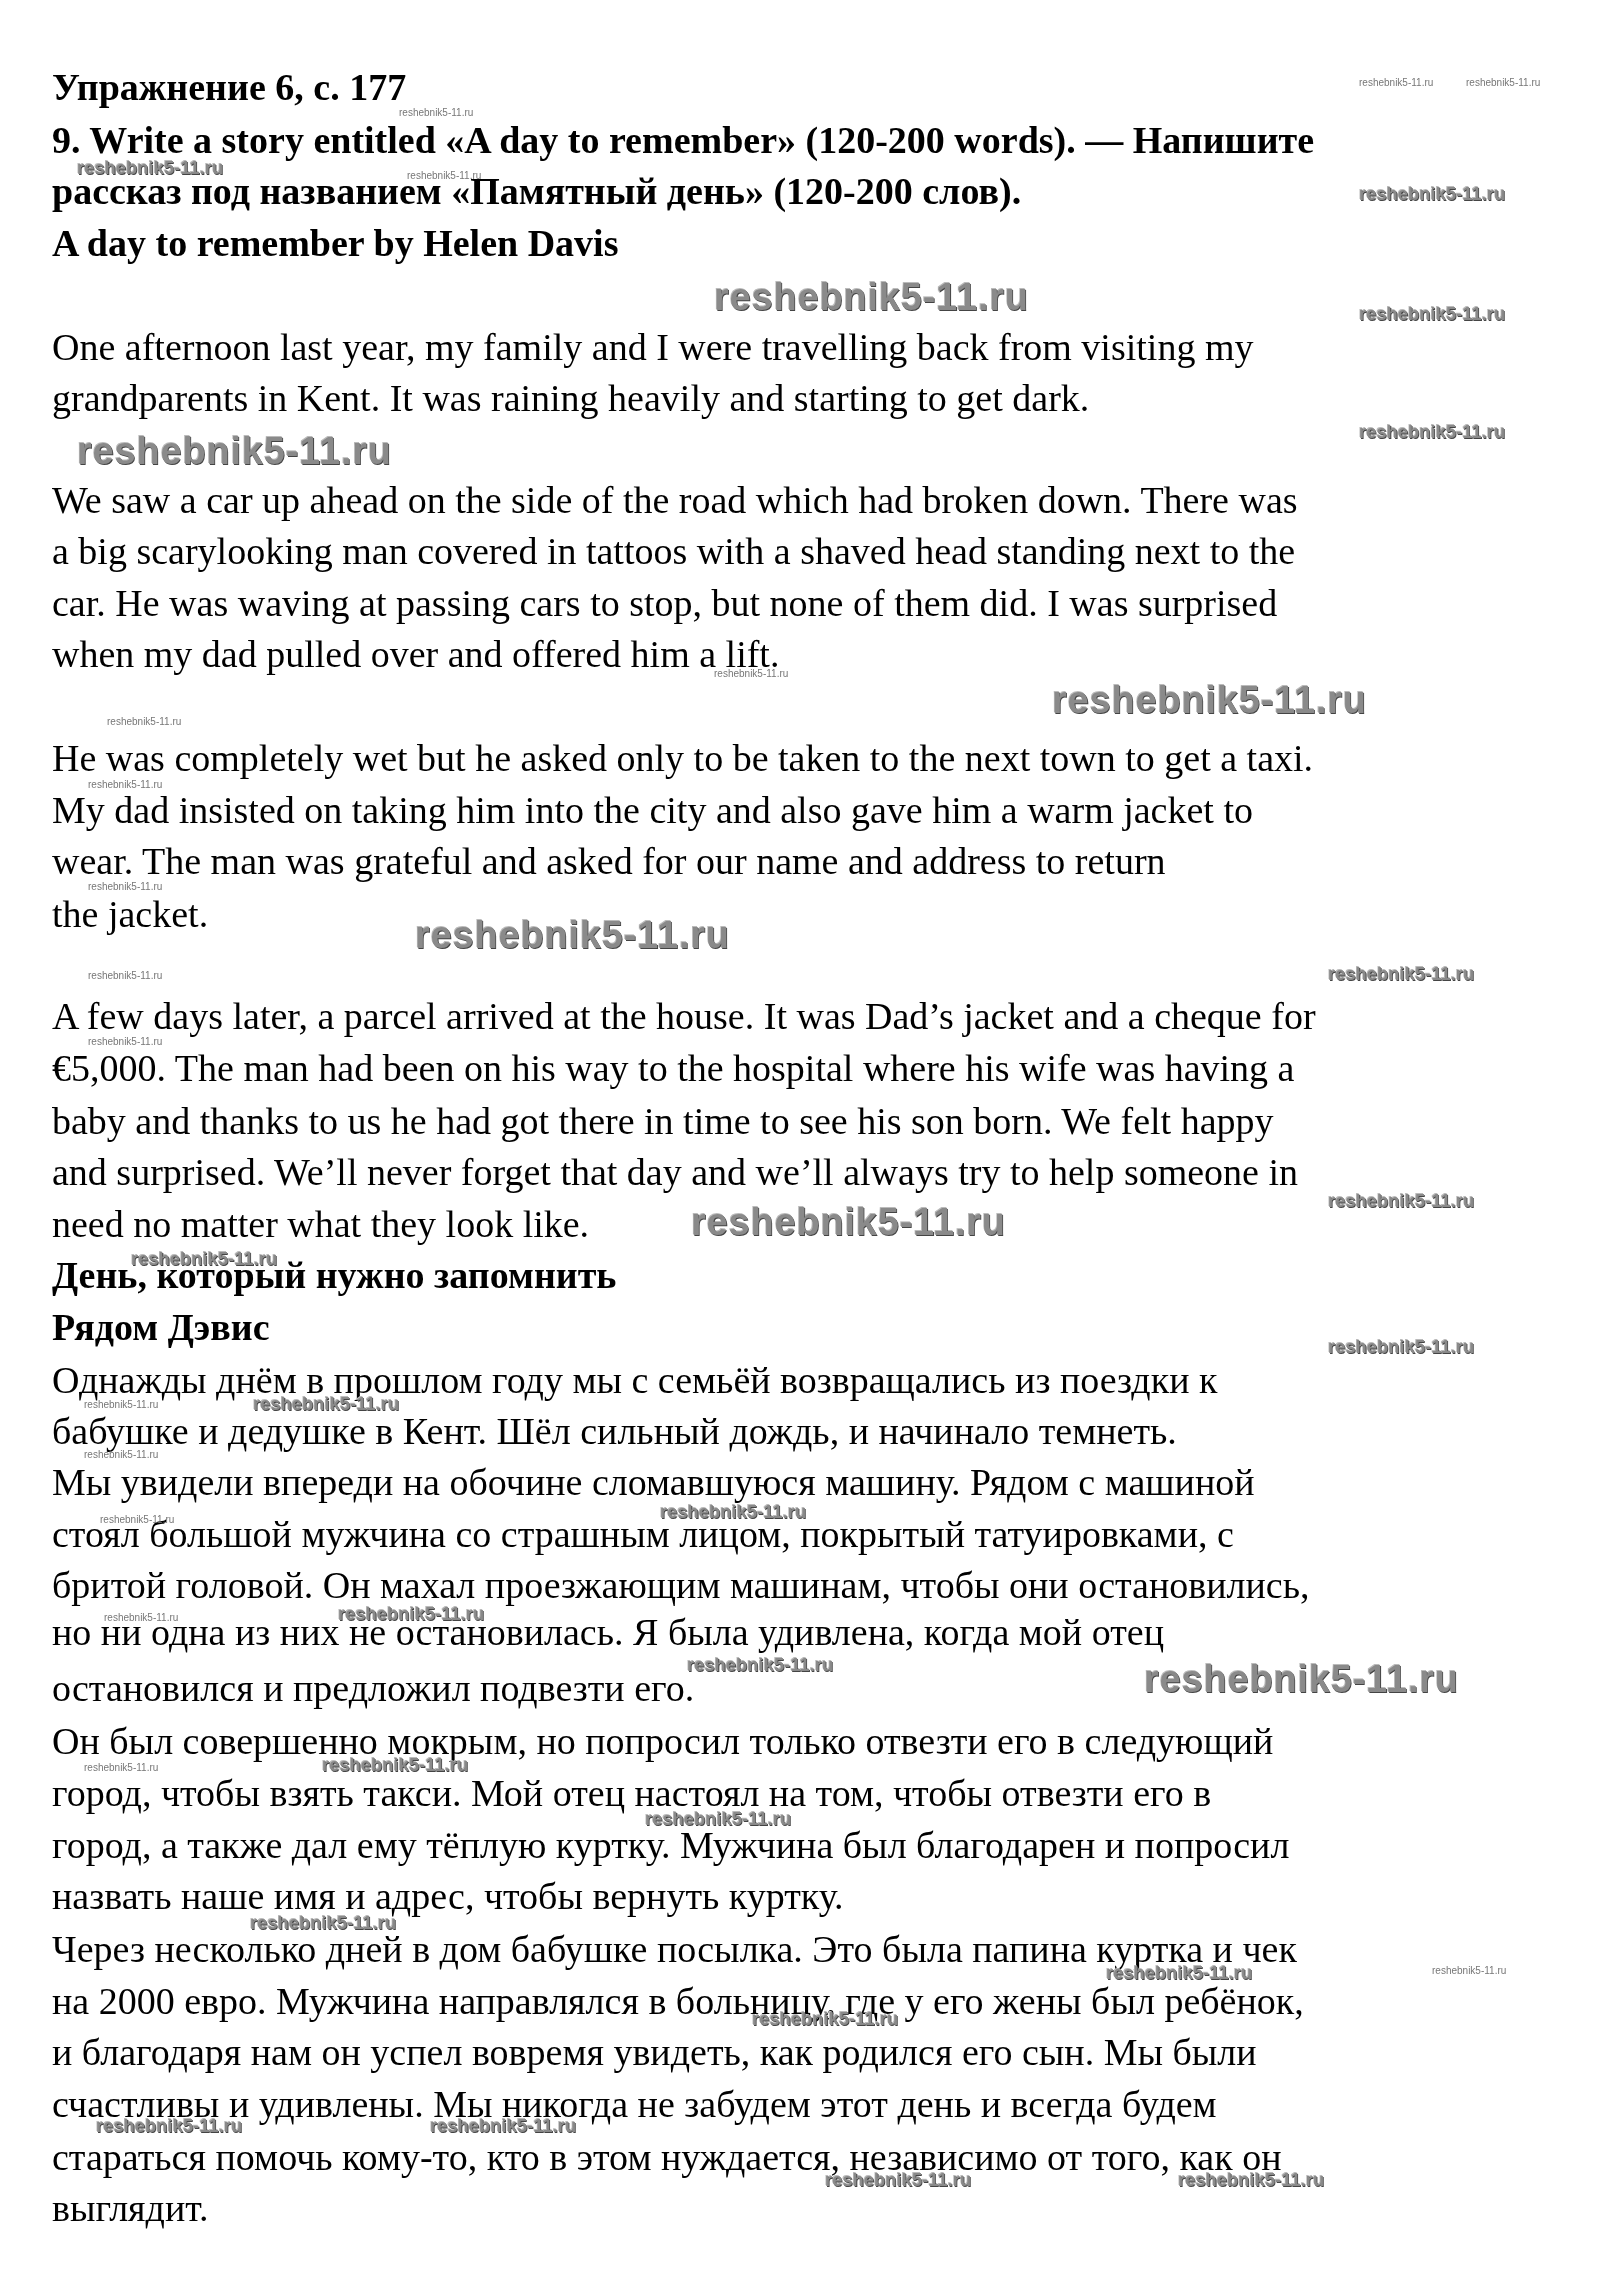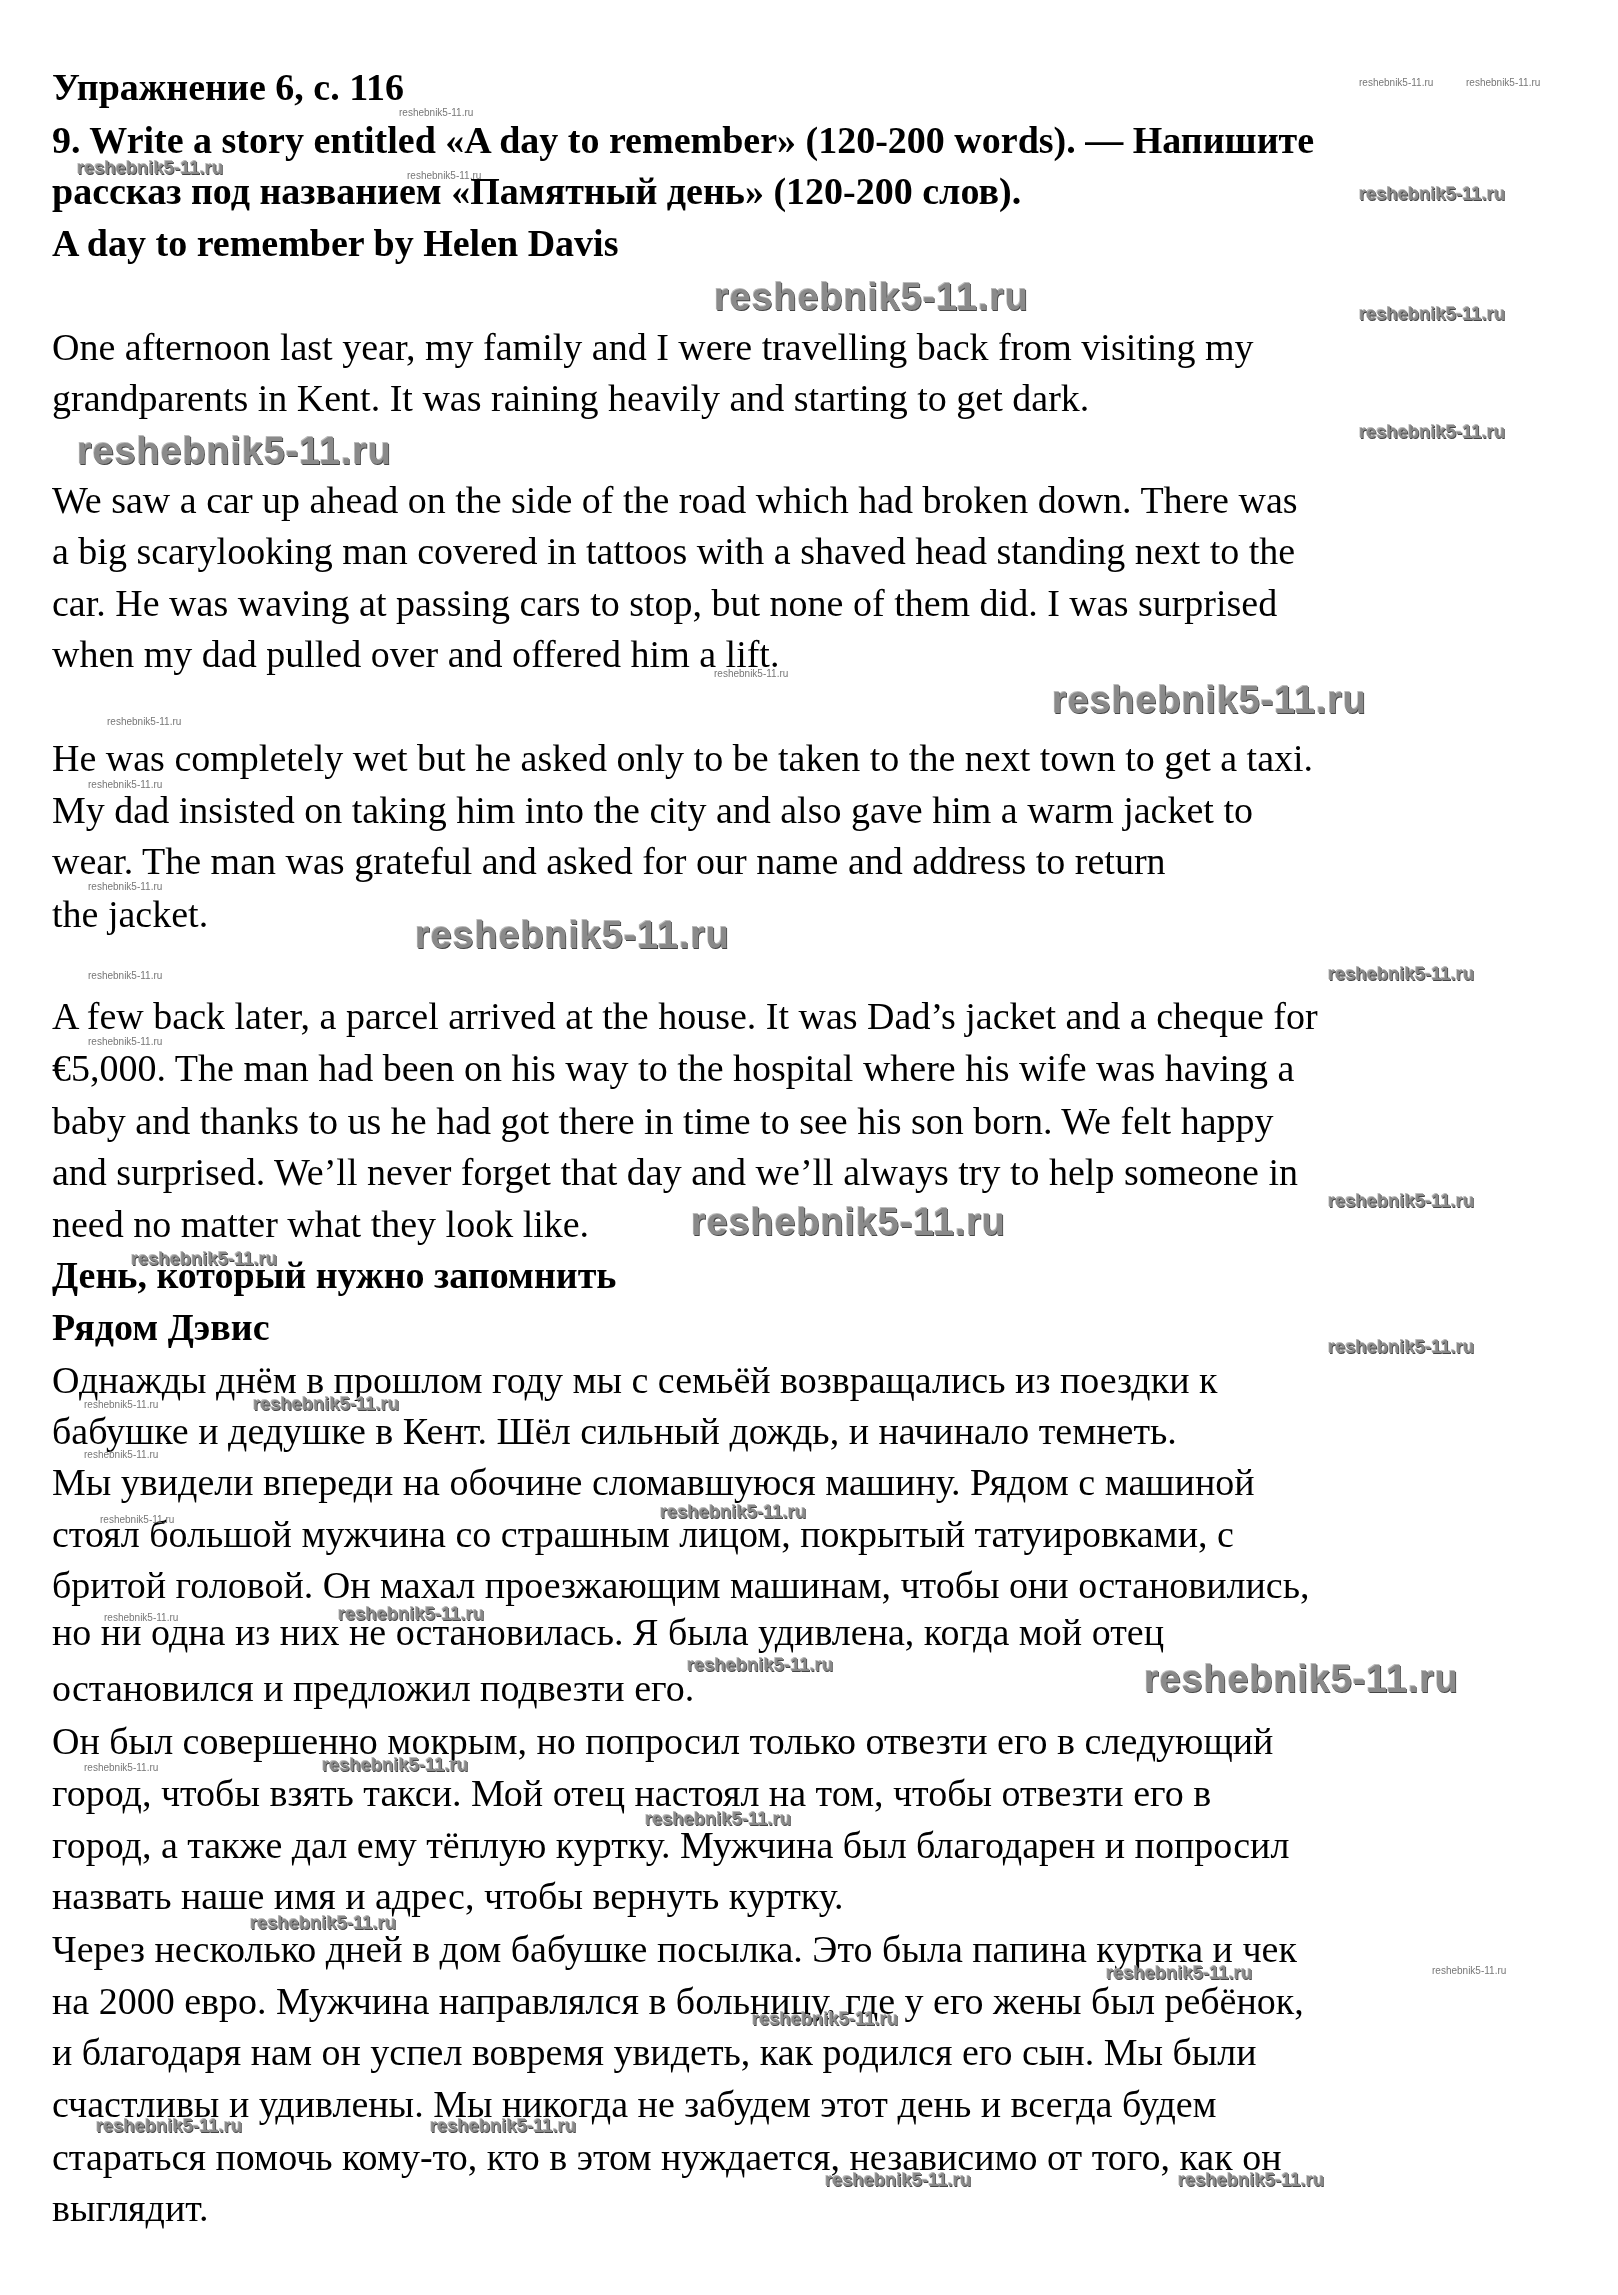--- a/index.html
+++ b/index.html
@@ -10,39 +10,39 @@
   .bold { font-weight:bold; }
   .wm { position:absolute; white-space:nowrap; font-family:Liberation Sans, sans-serif; font-weight:bold;
         color:#8a8a8a; text-shadow:0.8px 0.8px 0 #444, -0.8px -0.8px 0 #bbb; }
   .wm.big { font-size:38px; letter-spacing:0.8px; }
   .wm.med { font-size:18.4px; }
   .wm.sm { font-size:10px; font-weight:normal; color:#777; text-shadow:none; }
 </style>
 </head>
 <body>
 
-<div class="line bold" style="top:64px">Упражнение 6, с. 116</div>
+<div class="line bold" style="top:64px">Упражнение 6, с. 177</div>
 <div class="line bold" style="top:117px">9. Write a story entitled «A day to remember» (120-200 words). — Напишите</div>
 <div class="line bold" style="top:168px">рассказ под названием «Памятный день» (120-200 слов).</div>
 <div class="line bold" style="top:220px">A day to remember by Helen Davis</div>
 
 <div class="line" style="top:324px">One afternoon last year, my family and I were travelling back from visiting my</div>
 <div class="line" style="top:375px">grandparents in Kent. It was raining heavily and starting to get dark.</div>
 
 <div class="line" style="top:477px">We saw a car up ahead on the side of the road which had broken down. There was</div>
 <div class="line" style="top:528px">a big scarylooking man covered in tattoos with a shaved head standing next to the</div>
 <div class="line" style="top:580px">car. He was waving at passing cars to stop, but none of them did. I was surprised</div>
 <div class="line" style="top:631px">when my dad pulled over and offered him a lift.</div>
 
 <div class="line" style="top:735px">He was completely wet but he asked only to be taken to the next town to get a taxi.</div>
 <div class="line" style="top:787px">My dad insisted on taking him into the city and also gave him a warm jacket to</div>
 <div class="line" style="top:838px">wear. The man was grateful and asked for our name and address to return</div>
 <div class="line" style="top:891px">the jacket.</div>
 
-<div class="line" style="top:993px">A few back later, a parcel arrived at the house. It was Dad’s jacket and a cheque for</div>
+<div class="line" style="top:993px">A few days later, a parcel arrived at the house. It was Dad’s jacket and a cheque for</div>
 <div class="line" style="top:1045px">€5,000. The man had been on his way to the hospital where his wife was having a</div>
 <div class="line" style="top:1098px">baby and thanks to us he had got there in time to see his son born. We felt happy</div>
 <div class="line" style="top:1149px">and surprised. We’ll never forget that day and we’ll always try to help someone in</div>
 <div class="line" style="top:1201px">need no matter what they look like.</div>
 
 <div class="line bold" style="top:1252px">День, который нужно запомнить</div>
 <div class="line bold" style="top:1304px">Рядом Дэвис</div>
 
 <div class="line" style="top:1357px">Однажды днём в прошлом году мы с семьёй возвращались из поездки к</div>
 <div class="line" style="top:1408px">бабушке и дедушке в Кент. Шёл сильный дождь, и начинало темнеть.</div>

